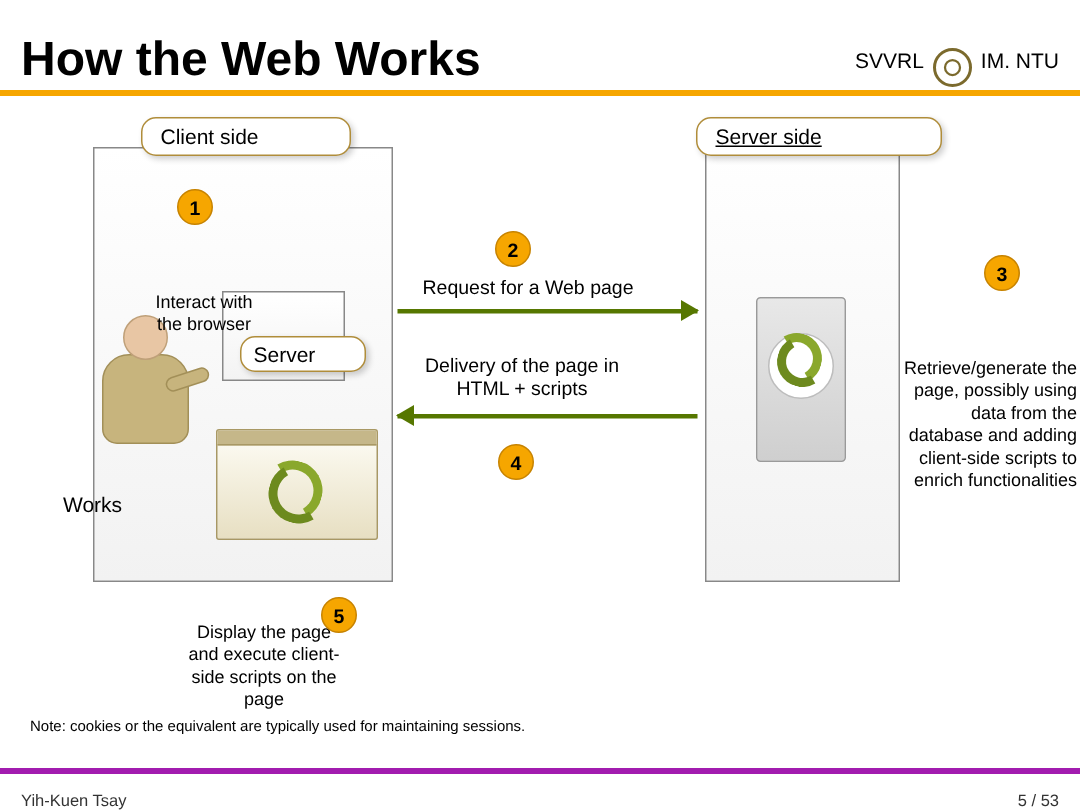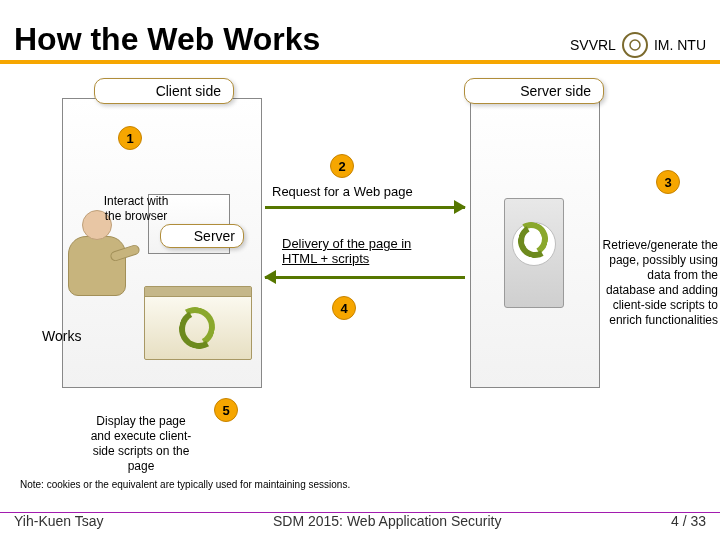--- a/index.html
+++ b/index.html
@@ -8,32 +8,32 @@
     font-family: Arial, Helvetica, sans-serif;
     background: #fff; color: #000;
     position: relative; overflow: hidden;
   }
   .header {
     height: 64px; border-bottom: 4px solid #f6a600;
     display: flex; align-items: flex-end; justify-content: space-between;
     padding: 0 14px 2px 14px;
   }
   .title { font-size: 32px; font-weight: 700; }
-  .header-right { display: flex; align-items: center; gap: 6px; font-size: 14px; font-weight: 400; }
+  .header-right { display: flex; gap: 6px; font-size: 14px; font-weight: 400; }
   .seal {
     width: 26px; height: 26px; border: 2px solid #7b6a2d; border-radius: 50%;
     display: flex; align-items: center; justify-content: center;
     color: #7b6a2d; font-size: 10px;
   }
   .canvas { position: relative; height: 430px; }
   .box {
     position: absolute;
     border: 1px solid #b08d3a; border-radius: 10px;
     background: #fff;
-    display: flex; align-items: center; justify-content: flex-end;
+    display: flex; align-items: center; justify-content: flex-start;
     font-size: 14px; padding: 4px 12px;
     box-shadow: 2px 2px 4px rgba(0,0,0,.2);
   }
   .panel {
     position: absolute; border: 1px solid #888;
     background: linear-gradient(#fff,#f2f2f2);
   }
   .step-badge {
     position: absolute;
     width: 24px; height: 24px; border-radius: 50%;
@@ -46,30 +46,30 @@
   }
   .arrow::after {
     content: ""; position: absolute; right: -1px; top: -6px;
     border-left: 12px solid #567700;
     border-top: 7px solid transparent; border-bottom: 7px solid transparent;
   }
   .arrow.left::after {
     right: auto; left: -1px;
     border-left: none; border-right: 12px solid #567700;
   }
-  .label { position: absolute; font-size: 13px; text-align: left; }
+  .label { position: absolute; font-size: 13px; text-align: center; }
   .note {
     position: absolute; left: 20px; right: 20px; bottom: 50px;
     font-size: 10px;
   }
   .footer {
     position: absolute; left: 0; right: 0; bottom: 0; height: 28px;
-    border-top: 1px solid #a21caf;
-    display: flex; align-items: flex-start; justify-content: space-between;
-    padding: 0 14px; font-size: 14px; color: #333;
+    border-top: 4px solid #a21caf;
+    display: flex; align-items: flex-end; justify-content: space-between;
+    padding: 0 14px; font-size: 11px; color: #333;
   }
   .user-fig {
     position: absolute; width: 80px; height: 130px;
   }
   .user-fig .head { position:absolute; left:24px; top:6px; width:30px; height:30px; background:#e8c6a4; border-radius:50%; border:1px solid #bfa079;}
   .user-fig .body { position:absolute; left:10px; top:32px; width:58px; height:60px; background:#c7b47d; border-radius:18px 18px 10px 10px; border:1px solid #a28f58;}
   .user-fig .arm { position:absolute; left:52px; top:44px; width:30px; height:10px; background:#c7b47d; border-radius:6px; transform:rotate(-18deg); border:1px solid #a28f58;}
   .browser-win {
     position: absolute; width: 108px; height: 74px;
     background: linear-gradient(#fefdf6,#e7dfc2); border:1px solid #a89864;
@@ -118,21 +118,21 @@
 </div>
 
 <div class="canvas">
 
   <div class="panel" style="left:62px; top:34px; width:200px; height:290px;"></div>
   <div class="panel" style="left:470px; top:34px; width:130px; height:290px;"></div>
 
   <div class="box" style="left:94px; top:14px; width:140px;">
     <span>Client side</span>
   </div>
-  <div class="box" style="left:464px; top:14px; width:140px;">
+  <div class="box" style="left:464px; top:14px; width:164px;text-decoration:underline;">
     <span>Server side</span>
   </div>
 
   <div class="user-fig" style="left:58px; top:140px;">
     <div class="body"></div>
       <div class="head"></div>
       <div class="arm"></div>
   </div>
   <div class="label" style="left:42px; top:264px; width:50px; text-align:left; font-size:14px;">Works</div>
 
@@ -165,29 +165,28 @@
     <div class="tower"></div>
       <div class="disk"></div>
     <div class="cycle">
         <div class="cycle-arrows" style="width:44px;height:44px;">
           <div class="a1" style="width:34px;height:34px;"></div>
           <div class="a2" style="width:34px;height:34px;"></div>
         </div>
       </div>
   </div>
 
-  <div class="label" style="left:282px; top:172px; width:160px; white-space:pre-line;text-decoration:underline;">Delivery of the page in
+  <div class="label" style="left:268px; top:172px; width:160px; white-space:pre-line;">Delivery of the page in
 HTML + scripts</div>
   <div class="arrow left" style="left:265px; top:212px; width:200px;"></div>
   <div class="step-badge" style="left:332px; top:232px;">4</div>
 
-  <div class="txt-block" style="left:89px; top:314px; width:104px;">Display the page and execute client-side scripts on the page</div>
+  <div class="txt-block" style="left:124px; top:314px; width:104px;">Display the page and execute client-side scripts on the page</div>
   <div class="step-badge" style="left:214px; top:334px;">5</div>
 
 </div>
 
 <div class="note">Note: cookies or the equivalent are typically used for maintaining sessions.</div>
 
 <div class="footer">
   <span>Yih-Kuen Tsay</span>
-  <span>SDM 2015: Web Application Security</span>
-  <span>4 / 33</span>
+  <span>5 / 53</span>
 </div>
 
 </body></html>

